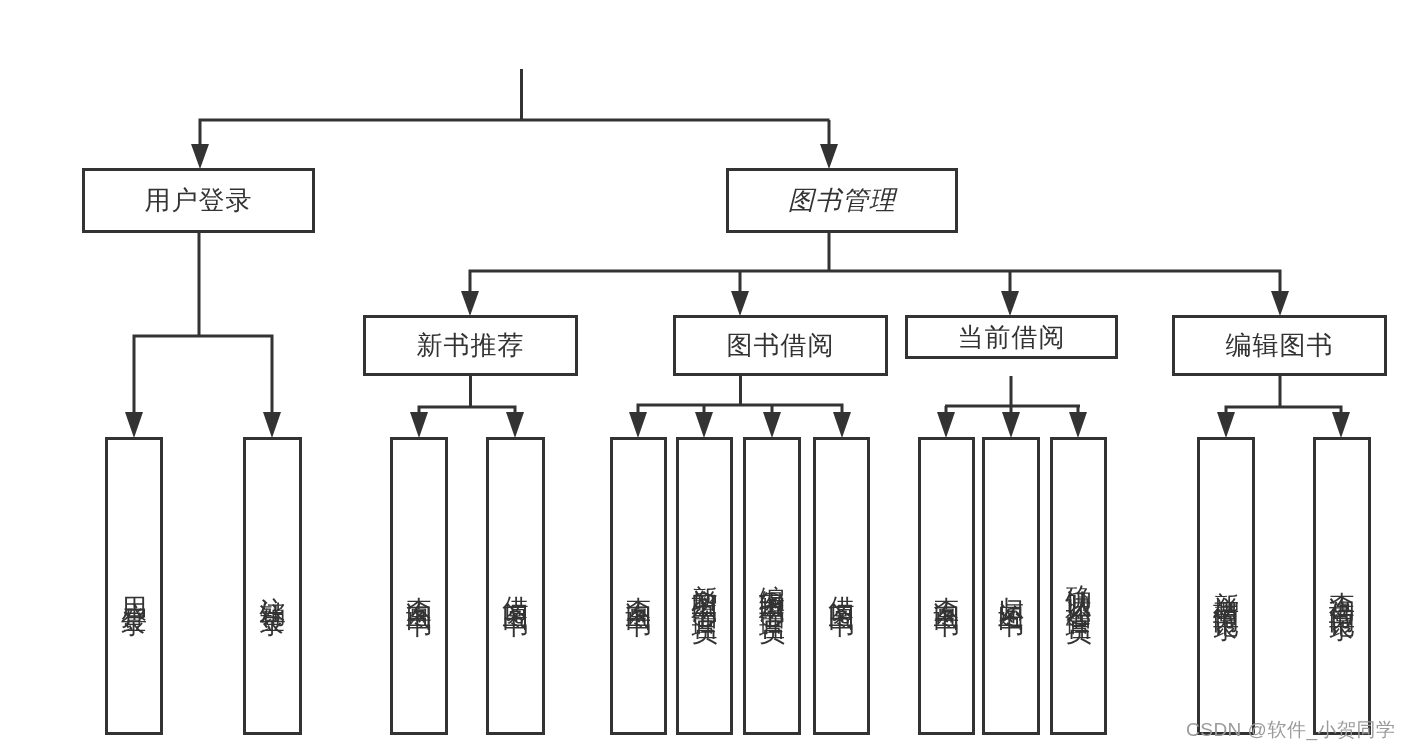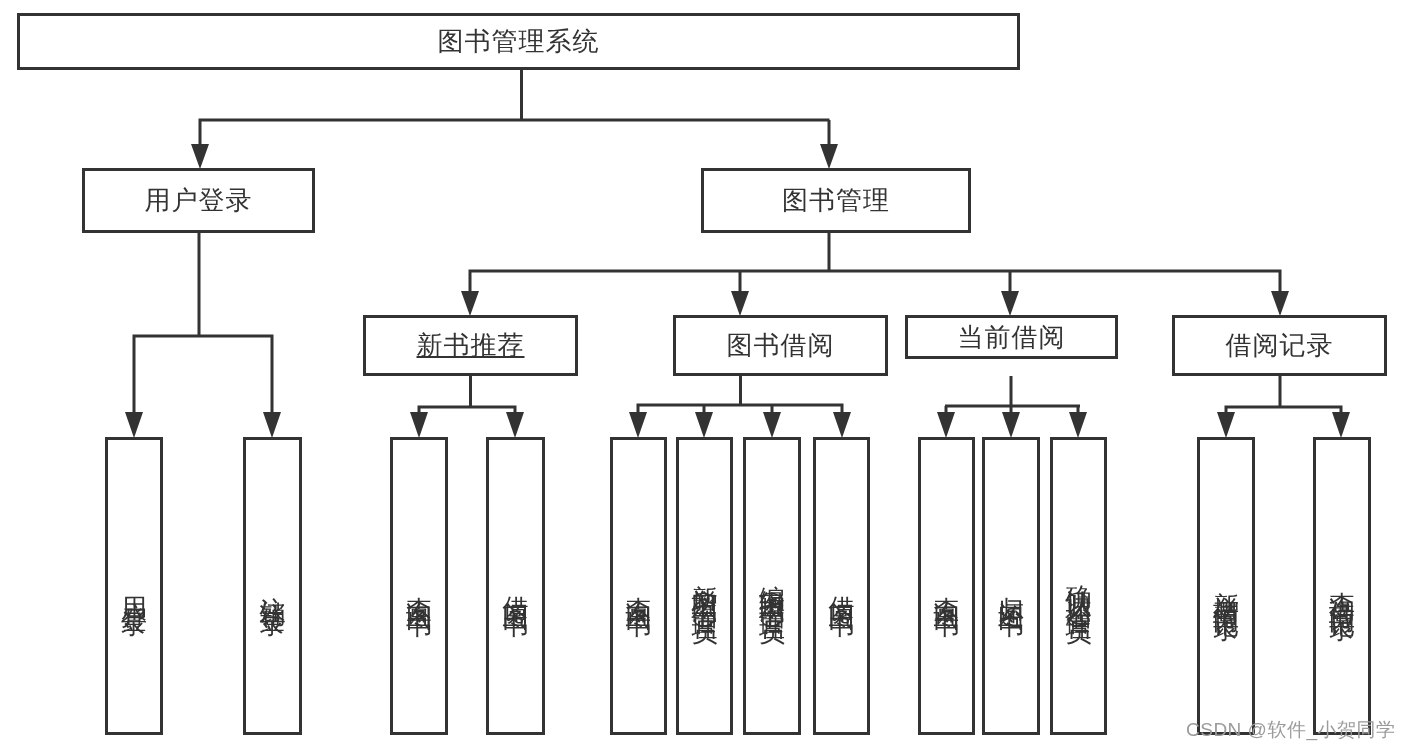--- a/index.html
+++ b/index.html
@@ -91,42 +91,39 @@
     <path d="M1011 376 V407.5 M945 406 H1080 M946 406 V415 M1011 406 V415 M1078 406 V415"></path>
     <polygon points="937,412 955,412 946,438"></polygon>
     <polygon points="1002,412 1020,412 1011,438"></polygon>
     <polygon points="1069,412 1087,412 1078,438"></polygon>
 
     <path d="M1280 376 V408.5 M1224.5 407 H1342.5 M1226 407 V415 M1341 407 V415"></path>
     <polygon points="1217,412 1235,412 1226,438"></polygon>
     <polygon points="1332,412 1350,412 1341,438"></polygon>
   </svg>
 
-  <div class="node h" style="left:17px; top:13px; width:1003px; height:57px;">
-    <span>图书管理系统</span>
-  </div>
 
   <div class="node h" style="left:82px; top:168px; width:233px; height:65px;">
     <span>用户登录</span>
   </div>
-  <div class="node h" style="left:701px; top:168px; width:270px; height:65px;">
+  <div class="node h" style="left:726px; top:168px; width:232px; height:65px;font-style:italic;">
     <span>图书管理</span>
   </div>
 
-  <div class="node h" style="left:363px; top:315px; width:215px; height:61px;text-decoration:underline;">
+  <div class="node h" style="left:363px; top:315px; width:215px; height:61px;">
     <span>新书推荐</span>
   </div>
   <div class="node h" style="left:633px; top:315px; width:215px; height:61px;margin-left:40px;">
     <span>图书借阅</span>
   </div>
   <div class="node h" style="left:905px; top:315px; width:213px; height:44px;">
     <span>当前借阅</span>
   </div>
   <div class="node h" style="left:1172px; top:315px; width:215px; height:61px;">
-    <span>借阅记录</span>
+    <span>编辑图书</span>
   </div>
 
   <div class="node leaf" style="left:105px; top:437px; width:58px; height:298px;">
     <span>用户登录</span>
   </div>
   <div class="node leaf" style="left:243px; top:437px; width:59px; height:298px;">
     <span>注销登录</span>
   </div>
 
   <div class="node leaf" style="left:390px; top:437px; width:58px; height:298px;">

